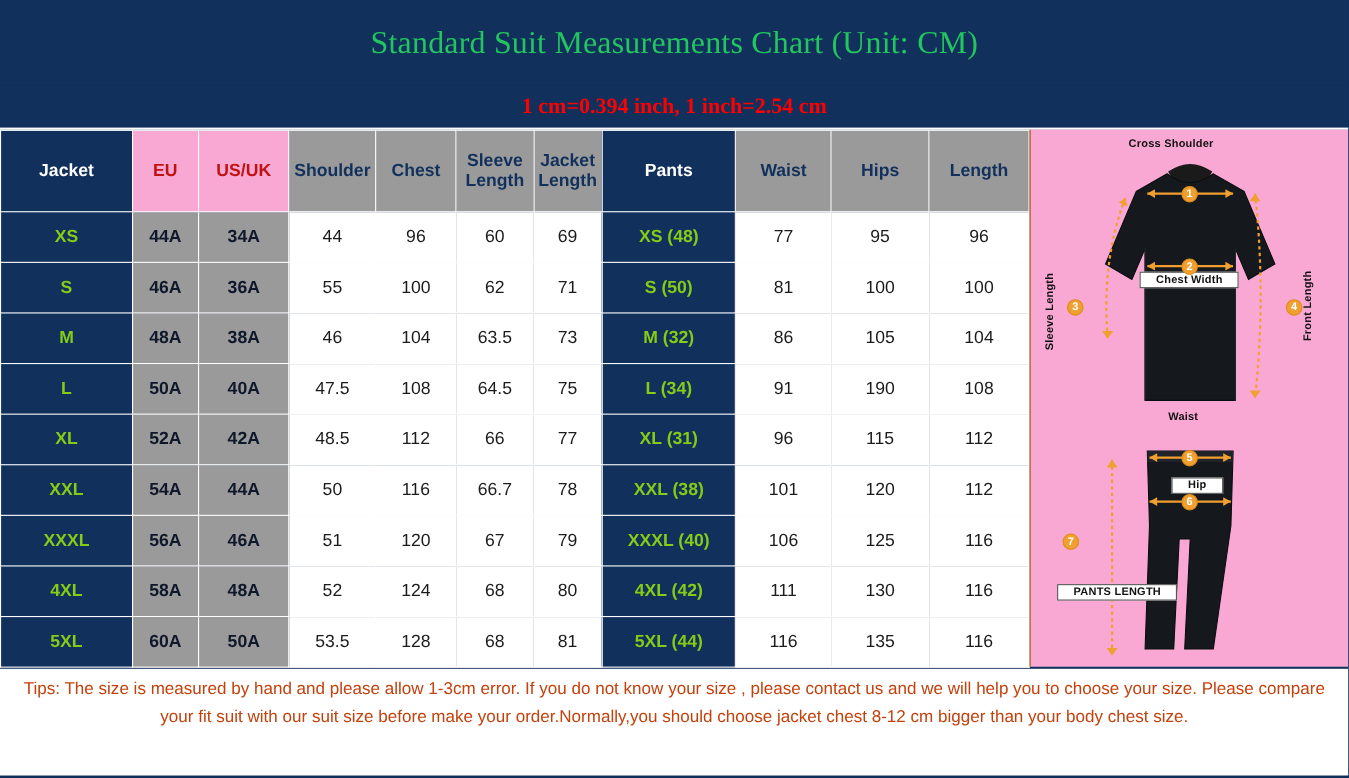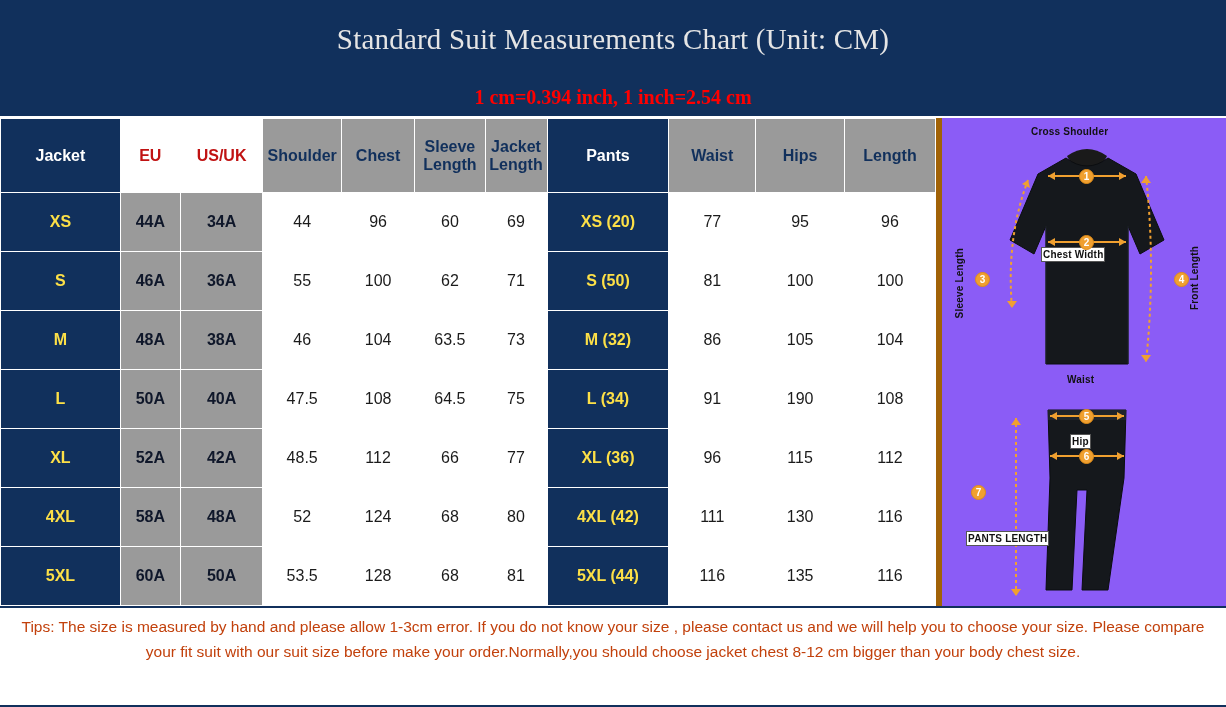--- a/index.html
+++ b/index.html
@@ -14,21 +14,21 @@
     background: #11305c;
     overflow: hidden;
   }
   
   .title-bar {
     height: 78px;
     display: flex; align-items: center; justify-content: center;
     background: #11305c;
   }
   .title-bar .title {
-    color: #e5e5e5;
+    color: #22c55e;
     font-family: "Liberation Serif", serif;
     font-size: 29px;
     font-weight: normal;
     letter-spacing: 0.2px;
   }
   
   .conv-bar {
     height: 40px;
     background: #11305c;
     display: flex; align-items: center; justify-content: center;
@@ -72,64 +72,64 @@
   col.c-hips     { width: 86px; }
   col.c-length   { width: 88px; }
 
   
   tr.head { height: 74px; }
   th.h-navy {
     background: #11305c; color: #ffffff;
     font-size: 17px; font-weight: bold;
   }
   th.h-grey {
-    background: #ffffff; color: #c01212;
+    background: #f9a8d4; color: #c01212;
     font-size: 17px; font-weight: bold;
   }
   th.h-grey-dark {
     background: #9a9a9a; color: #11305c;
     font-size: 16px; font-weight: bold;
   }
   th.h-grey-dark .two-line { display: block; line-height: 1.12; }
 
   
   tr.data { height: 46px; }
   td.navy {
-    background: #11305c; color: #fde047;
+    background: #11305c; color: #84cc16;
     font-size: 17px; font-weight: bold;
   }
   td.grey {
     background: #9a9a9a; color: #0f172a;
     font-size: 17px; font-weight: bold;
   }
   td.white {
     background: #ffffff; color: #1b1b1b;
     font-size: 17px; font-weight: normal;
   }
 
   
   .illus {
     width: 290px; height: 488px;
-    background: #8b5cf6;
+    background: #f9a8d4;
     position: relative;
-    border-left: 6px solid #a16207;
+    border-left: 1px solid #a16207;
     overflow: hidden;
   }
   .illus .lbl {
     position: absolute;
     font-size: 10px;
     color: #111;
     font-weight: bold;
     letter-spacing: 0.2px;
     white-space: nowrap;
   }
   .illus .lbl.box {
     background: #ffffff;
     border: 1px solid #555;
-    padding: 1px 1px;
+    padding: 1px 14px;
     font-size: 10px;
   }
   .illus .vert {
     writing-mode: vertical-rl;
     transform: rotate(180deg);
   }
   .badge {
     position: absolute;
     width: 15px; height: 15px;
     border-radius: 50%;
@@ -203,21 +203,21 @@
         </thead>
         <tbody>
           <tr class="data">
             <td class="navy">XS</td>
             <td class="grey">44A</td>
             <td class="grey">34A</td>
             <td class="white">44</td>
             <td class="white">96</td>
             <td class="white">60</td>
             <td class="white">69</td>
-            <td class="navy">XS (20)</td>
+            <td class="navy">XS (48)</td>
             <td class="white">77</td>
             <td class="white">95</td>
             <td class="white">96</td>
           </tr>
           <tr class="data">
             <td class="navy">S</td>
             <td class="grey">46A</td>
             <td class="grey">36A</td>
             <td class="white">55</td>
             <td class="white">100</td>
@@ -255,24 +255,50 @@
             <td class="white">108</td>
           </tr>
           <tr class="data">
             <td class="navy">XL</td>
             <td class="grey">52A</td>
             <td class="grey">42A</td>
             <td class="white">48.5</td>
             <td class="white">112</td>
             <td class="white">66</td>
             <td class="white">77</td>
-            <td class="navy">XL (36)</td>
+            <td class="navy">XL (31)</td>
             <td class="white">96</td>
             <td class="white">115</td>
             <td class="white">112</td>
+          </tr>
+          <tr class="data">
+            <td class="navy">XXL</td>
+            <td class="grey">54A</td>
+            <td class="grey">44A</td>
+            <td class="white">50</td>
+            <td class="white">116</td>
+            <td class="white">66.7</td>
+            <td class="white">78</td>
+            <td class="navy">XXL (38)</td>
+            <td class="white">101</td>
+            <td class="white">120</td>
+            <td class="white">112</td>
+          </tr>
+          <tr class="data">
+            <td class="navy">XXXL</td>
+            <td class="grey">56A</td>
+            <td class="grey">46A</td>
+            <td class="white">51</td>
+            <td class="white">120</td>
+            <td class="white">67</td>
+            <td class="white">79</td>
+            <td class="navy">XXXL (40)</td>
+            <td class="white">106</td>
+            <td class="white">125</td>
+            <td class="white">116</td>
           </tr>
           <tr class="data">
             <td class="navy">4XL</td>
             <td class="grey">58A</td>
             <td class="grey">48A</td>
             <td class="white">52</td>
             <td class="white">124</td>
             <td class="white">68</td>
             <td class="white">80</td>
             <td class="navy">4XL (42)</td>

